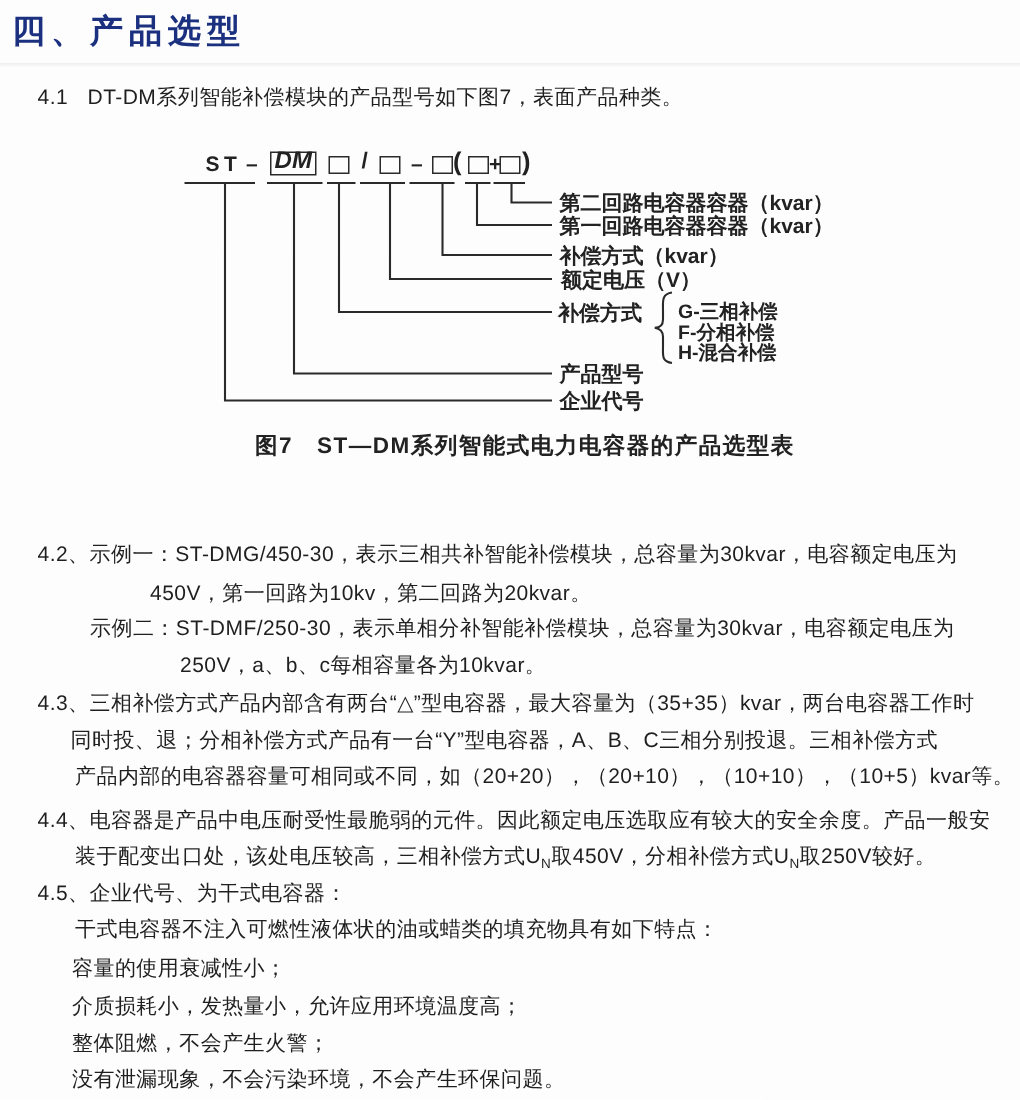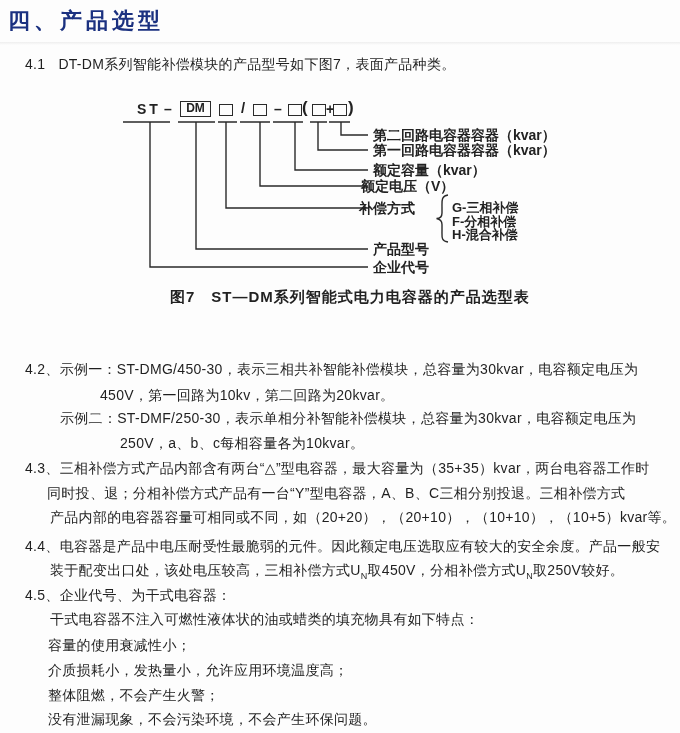--- a/index.html
+++ b/index.html
@@ -34,22 +34,22 @@
     position:absolute; font-size:14px; font-weight:bold; color:#222;
     white-space:nowrap; line-height:14px;
   }
   .f.paren { font-size:17px; line-height:17px; }
   .box {
     position:absolute; width:14px; height:12px;
     border:1.5px solid #2a2a2a; background:transparent;
   }
   .dmbox {
     position:absolute; left:180px; top:6px; width:31px; height:16px;
-    border:1.5px solid #2a2a2a; font-size:12px; font-weight:bold;
-    text-align:center; line-height:12px; color:#222;
+    border:1.5px solid #2a2a2a; font-size:16px; font-weight:bold;
+    text-align:center; line-height:12px; color:#222;font-style:italic;
   }
   .dlabel {
     position:absolute; font-size:14px; font-weight:bold; color:#222;
     white-space:nowrap; line-height:14px;
   }
   .dlabel.mode { font-size:13px; line-height:13px; }
   .caption {
     position:absolute; left:170px; top:193px;
     font-size:15px; font-weight:bold; letter-spacing:1px; color:#222;
     white-space:nowrap;
@@ -95,23 +95,23 @@
     <span class="f" style="left:274px; top:7px;">–</span>
     <span class="box" style="left:288px; top:9px;"></span>
     <span class="f paren" style="left:302px; top:4px;">(</span>
     <span class="box" style="left:312px; top:9px;"></span>
     <span class="f" style="left:326px; top:7px;">+</span>
     <span class="box" style="left:333px; top:9px;"></span>
     <span class="f paren" style="left:348px; top:4px;">)</span>
 
     <span class="dlabel" style="left:373px; top:33px;">第二回路电容器容器（kvar）</span>
     <span class="dlabel" style="left:373px; top:48px;">第一回路电容器容器（kvar）</span>
-    <span class="dlabel" style="left:373px; top:68px;">额定容量（kvar）</span>
-    <span class="dlabel" style="left:361px; top:84px;">额定电压（V）</span>
-    <span class="dlabel" style="left:359px; top:106px;">补偿方式</span>
+    <span class="dlabel" style="left:373px; top:68px;">补偿方式（kvar）</span>
+    <span class="dlabel" style="left:374px; top:84px;">额定电压（V）</span>
+    <span class="dlabel" style="left:372px; top:106px;">补偿方式</span>
     <span class="dlabel mode" style="left:452px; top:106px;">G-三相补偿</span>
     <span class="dlabel mode" style="left:452px; top:119.5px;text-align:center;">F-分相补偿</span>
     <span class="dlabel mode" style="left:452px; top:133px;">H-混合补偿</span>
     <span class="dlabel" style="left:373px; top:147px;">产品型号</span>
     <span class="dlabel" style="left:373px; top:165px;">企业代号</span>
 
     <div class="caption">图7　ST—DM系列智能式电力电容器的产品选型表</div>
   </div>
 
   <div class="bl" style="left:25px; top:362px;">

